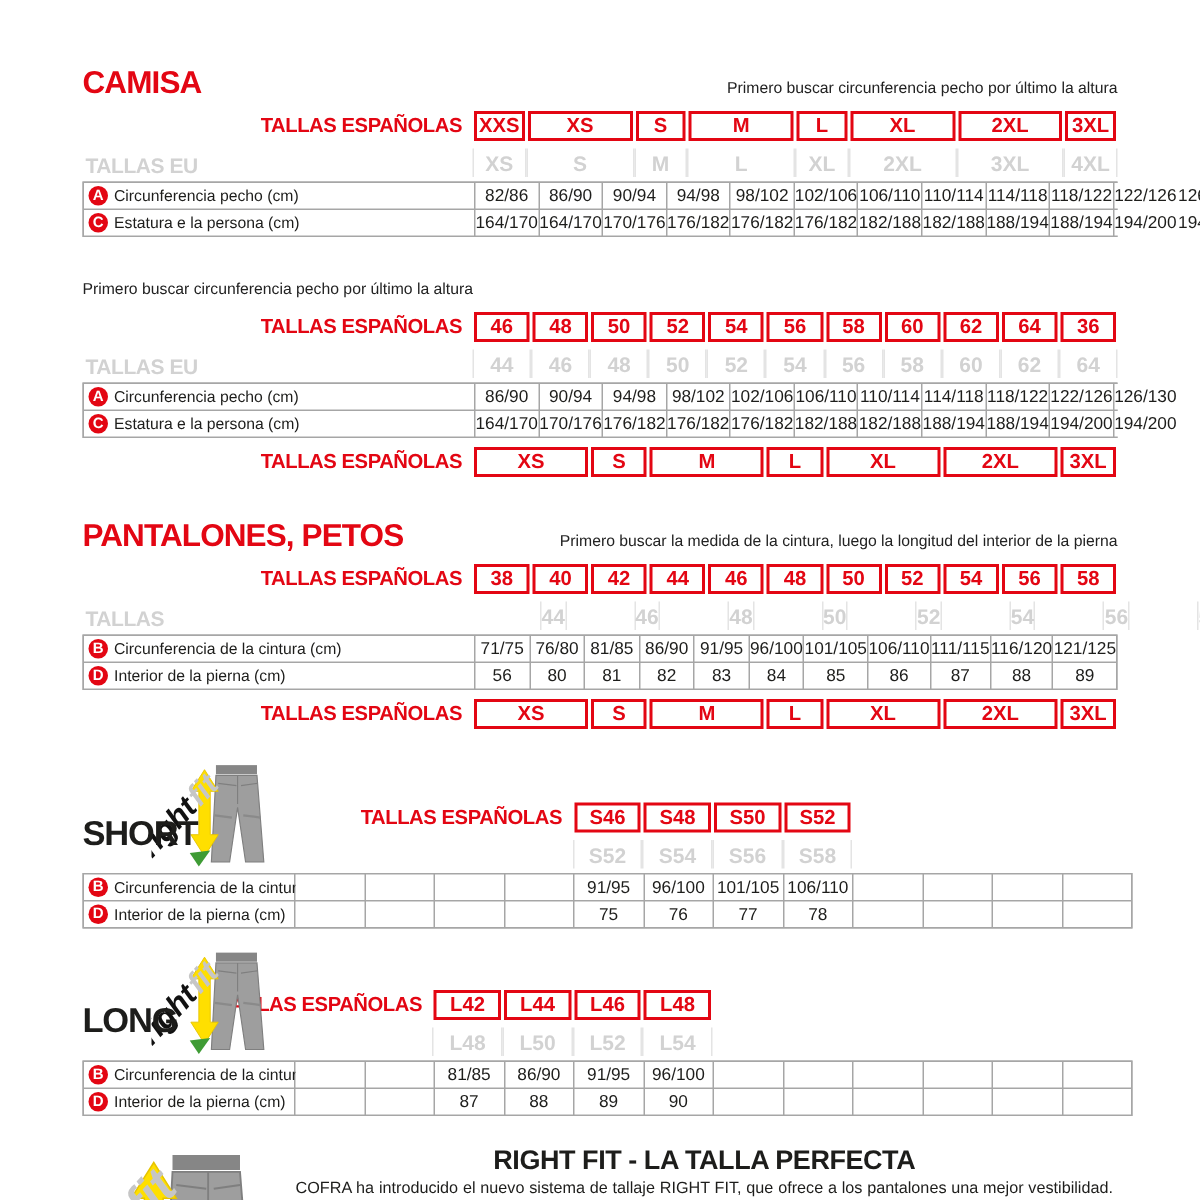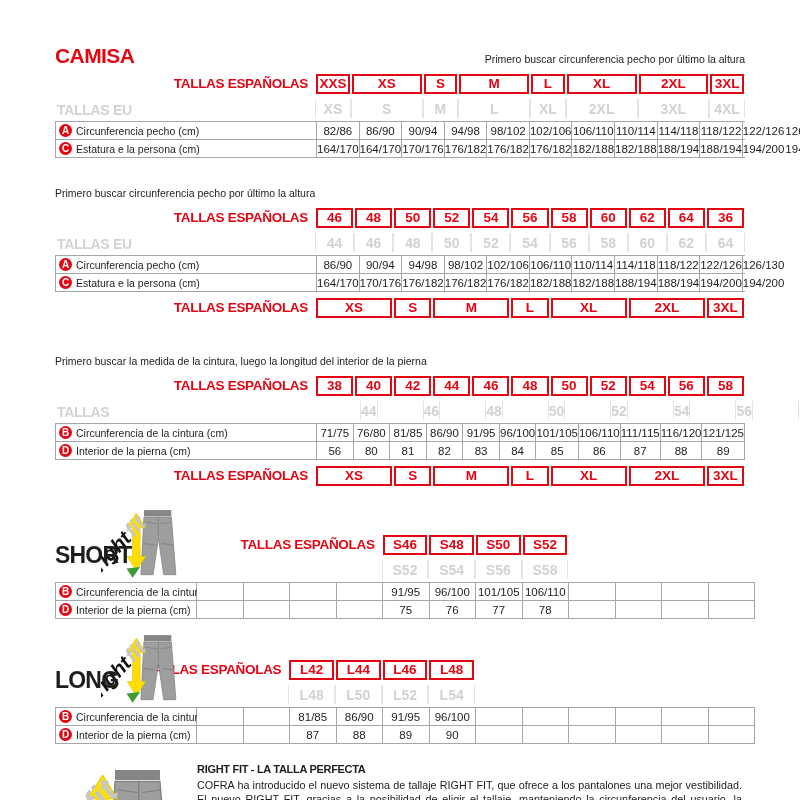--- a/index.html
+++ b/index.html
@@ -32,21 +32,21 @@
          font-weight:bold;display:inline-flex;align-items:center;justify-content:center;flex:0 0 13px;line-height:1;}
 
   .sl-section{position:relative;width:700px;padding-top:23px;margin-bottom:14px;}
   .sl-section .sizes-table{width:700px;}
   .sl-name{position:absolute;left:0;top:34px;font-size:23px;font-weight:bold;letter-spacing:-0.8px;text-align:right;}
   .sl-logo-slot{position:absolute;left:46px;top:-4px;width:92px;height:76px;}
 
   .rf-section{display:flex;margin-top:18px;align-items:flex-start;}
   .rf-logo-slot{flex:0 0 152px;margin-left:-10px;margin-top:-2px;}
   .rf-text{width:545px;}
-  .rf-title{font-size:11px;font-weight:bold;letter-spacing:-0.3px;margin:2px 0 4px 0;line-height:1;}
+  .rf-title{font-size:18px;font-weight:bold;letter-spacing:-0.3px;margin:2px 0 4px 0;line-height:1;text-align:center;}
   .rf-body{font-size:10.8px;line-height:1.27;text-align:justify;}
 </style>
 </head>
 <body>
 
 <div class="page">
 
   <div class="section">
     <div class="sec-head">
       <div class="sec-title">CAMISA</div>
@@ -185,20 +185,21 @@
           <div class="scell es-cell">L</div>
           <div class="scell es-cell" style="grid-column: span 2;">XL</div>
           <div class="scell es-cell" style="grid-column: span 2;">2XL</div>
           <div class="scell es-cell">3XL</div>
         </div>
       </div>
   </div>
 
   <div class="section">
     <div class="sec-head">
+      <div class="sec-title">PANTALONES, PETOS</div>
       <div class="sec-note">Primero buscar la medida de la cintura, luego la longitud del interior de la pierna</div>
     </div>
     <div class="sizes-table">
         <div class="srow" style="grid-template-columns: 260px repeat(11, 1fr);">
           <div class="slab es-lab" style="grid-column: span 1;">TALLAS ESPAÑOLAS</div>
           <div class="scell es-cell">38</div>
           <div class="scell es-cell">40</div>
           <div class="scell es-cell">42</div>
           <div class="scell es-cell">44</div>
           <div class="scell es-cell">46</div>

